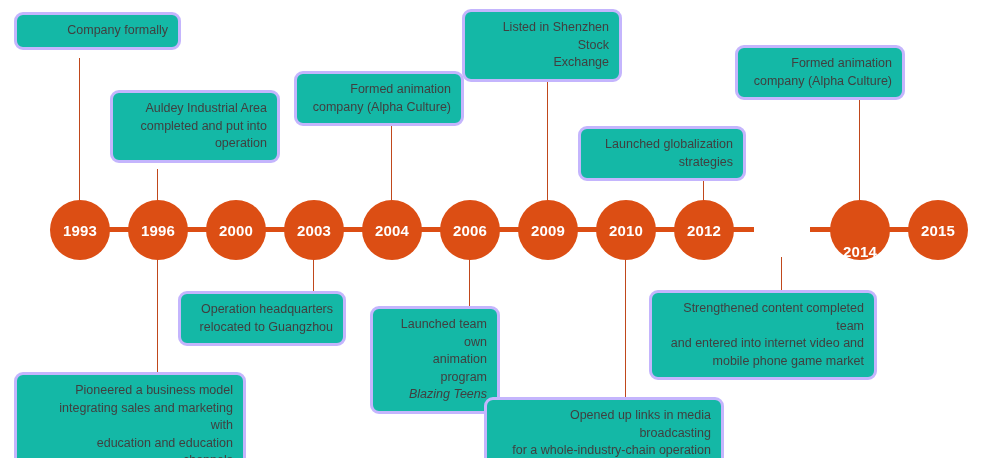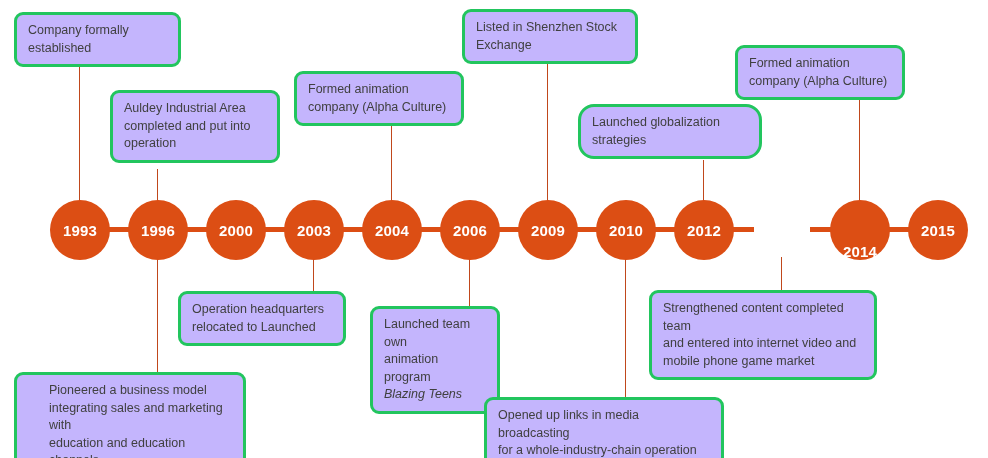--- a/index.html
+++ b/index.html
@@ -45,28 +45,29 @@
   .stem {
     position: absolute;
     width: 1px;
     background: #C0471B;
   }
 
   
   .callout {
     position: absolute;
     box-sizing: border-box;
-    background: #c4b5fd;
-    border: 3px solid #22c55e;
+    background: #14b8a6;
+    border: 3px solid #c4b5fd;
     border-radius: 9px;
     color: #404040;
     font-size: 12.5px;
     line-height: 17.5px;
     padding: 7px 10px 7px 11px;
     z-index: 3;
+    text-align: right;
   }
   .callout em {
     font-style: italic;
   }
 </style>
 </head>
 <body>
 
 <div id="stage">
 
@@ -133,52 +134,51 @@
     </div>
   <div class="node" style="left:830px; top:200px;align-items:flex-end;">
       <span>2014</span>
     </div>
   <div class="node" style="left:908px; top:200px;">
       <span>2015</span>
     </div>
 
   <div class="callout" style="left:14px; top:12px; width:167px;">
     <div>Company formally</div>
-    <div>established</div>
   </div>
 
   <div class="callout" style="left:110px; top:90px; width:170px;">
     <div>Auldey Industrial Area</div>
     <div>completed and put into</div>
     <div>operation</div>
   </div>
 
   <div class="callout" style="left:294px; top:71px; width:170px;">
     <div>Formed animation</div>
     <div>company (Alpha Culture)</div>
   </div>
 
-  <div class="callout" style="left:462px; top:9px; width:176px;">
+  <div class="callout" style="left:462px; top:9px; width:160px;">
     <div>Listed in Shenzhen Stock</div>
     <div>Exchange</div>
   </div>
 
-  <div class="callout" style="left:578px; top:104px; width:184px;border-radius:16px;">
+  <div class="callout" style="left:578px; top:126px; width:168px;">
     <div>Launched globalization</div>
     <div>strategies</div>
   </div>
 
   <div class="callout" style="left:735px; top:45px; width:170px;">
     <div>Formed animation</div>
     <div>company (Alpha Culture)</div>
   </div>
 
   <div class="callout" style="left:178px; top:291px; width:168px;">
     <div>Operation headquarters</div>
-    <div>relocated to Launched</div>
+    <div>relocated to Guangzhou</div>
   </div>
 
   <div class="callout" style="left:14px; top:372px; width:232px;padding-left:32px;">
     <div>Pioneered a business model</div>
     <div>integrating sales and marketing with</div>
     <div>education and education channels</div>
   </div>
 
   <div class="callout" style="left:370px; top:306px; width:130px;">
     <div>Launched team own</div>

